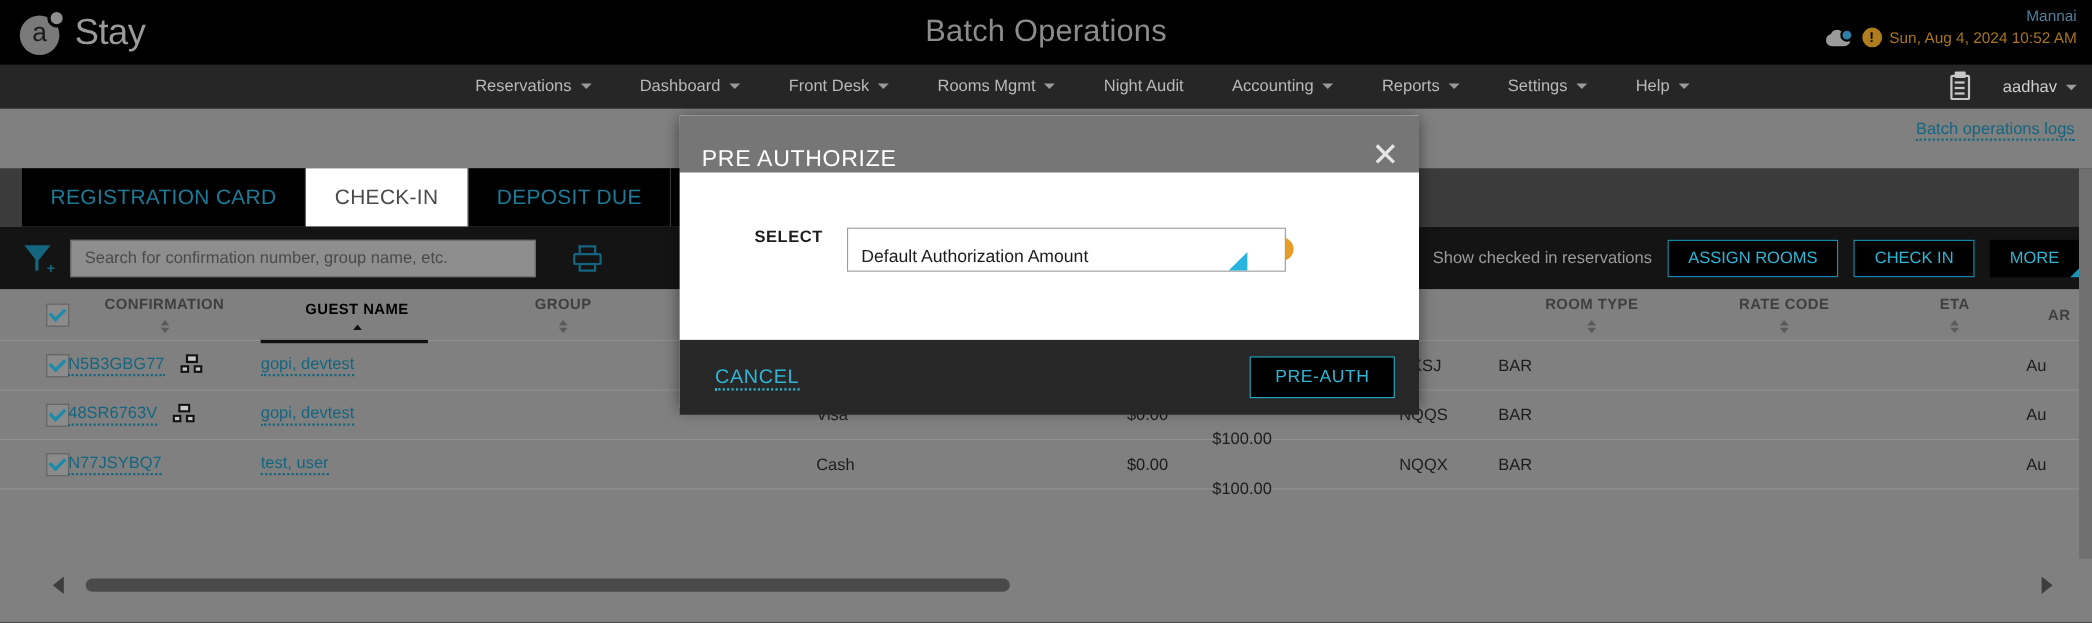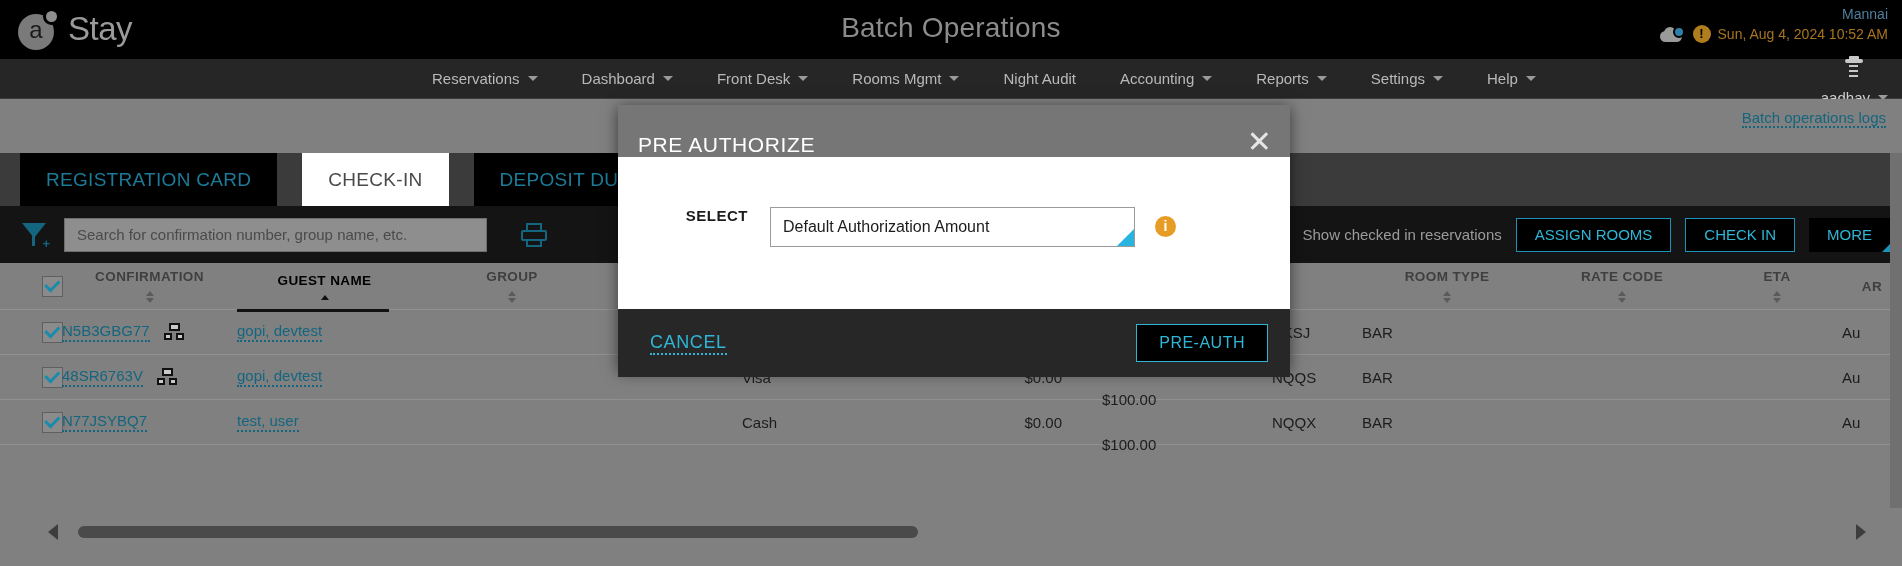--- a/index.html
+++ b/index.html
@@ -55,38 +55,38 @@
     position:absolute; left:0; top:59px; width:1902px; height:40px;
     background:#262626; border-bottom:1px solid #3c3c3c;
     display:flex; align-items:center;
   }
   .nav-items { display:flex; align-items:center; margin-left:410px; gap:0; }
   .nav-item {
     color:#b9b9b9; font-size:15px; padding:0 22px; cursor:pointer;
     display:flex; align-items:center; gap:8px; height:40px;
   }
   .caret { width:0;height:0; border-left:5px solid transparent; border-right:5px solid transparent; border-top:5px solid #9a9a9a; }
-  .nav-right { position:absolute; right:14px; top:0; height:40px; display:flex; align-items:center; gap:30px;flex-direction:column; }
+  .nav-right { position:absolute; right:14px; top:0; height:40px; display:flex; align-items:center; gap:30px; }
   .clipboard-ic { width:18px; height:23px; position:relative; }
   .clipboard-ic .body { position:absolute; inset:0; border:2px solid #c8c8c8; border-radius:2px; background:#2b2b2b;}
   .clipboard-ic .clip { position:absolute; left:4px; top:-3px; width:10px; height:6px; background:#c8c8c8; border-radius:1px; }
   .clipboard-ic .ln { position:absolute; left:4px; width:9px; height:2px; background:#c8c8c8; }
   .user-menu { color:#cfcfcf; font-size:15px; display:flex; align-items:center; gap:8px; }
 
   
   .logsbar { position:absolute; left:0; top:99px; width:1902px; height:42px; background:#808080; }
   .logs-link {
     position:absolute; right:16px; top:10px; font-size:15px; color:#14657f;
     border-bottom:2px dotted #14657f; cursor:pointer;
   }
 
   
   .tabbar {
     position:absolute; left:0; top:153px; width:1902px; height:53px;
-    background:#3b3b3b; display:flex; align-items:stretch; padding-left:20px;gap:24px;
+    background:#3b3b3b; display:flex; align-items:stretch; padding-left:20px;
   }
   .tab {
     background:#000; color:#1b7b99; font-size:19px; letter-spacing:.3px;
     display:flex; align-items:center; justify-content:center;
     padding:0 26px; border-right:1px solid #3b3b3b; cursor:pointer; white-space:nowrap;
   }
   .tab.active { background:#ffffff; color:#4a4a4a; }
 
   
   .toolbar {
@@ -183,22 +183,22 @@
   .modal-head {
     height:52px; background:#767676; display:flex; align-items:flex-end;
     justify-content:space-between; padding:0 18px 0 20px;
   }
   .modal-title { color:#fff; font-size:21px; letter-spacing:.6px; }
   .modal-close { color:#e6e6e6; font-size:30px; line-height:30px; cursor:pointer; font-weight:300; }
   .modal-body { height:152px; background:#fff; padding-top:50px; display:flex; align-items:flex-start; }
   .sel-label { width:152px; text-align:right; padding-right:22px; font-size:15px; font-weight:bold; color:#1c1c1c; letter-spacing:.5px; }
   .sel-wrap { position:relative; width:365px; }
   .sel-box {
-    width:365px; height:40px; border:1px solid #9b9b9b; background:#fff;
-    font-size:16px; color:#1c1c1c; padding:0 12px; line-height:38px; cursor:pointer;
+    width:399px; height:40px; border:1px solid #9b9b9b; background:#fff;
+    font-size:16px; color:#1c1c1c; padding:7px 12px; line-height:38px; cursor:pointer;
   }
   .sel-corner {
     position:absolute; right:1px; bottom:1px; width:0;height:0;
     border-left:17px solid transparent; border-bottom:17px solid #29b4e0; pointer-events:none;
   }
   .info-ic {
     width:21px; height:21px; border-radius:50%; background:#e79d25; color:#fff;
     font-size:14px; font-weight:bold; text-align:center; line-height:21px;
     margin-left:20px; margin-top:9px; cursor:pointer;
   }

